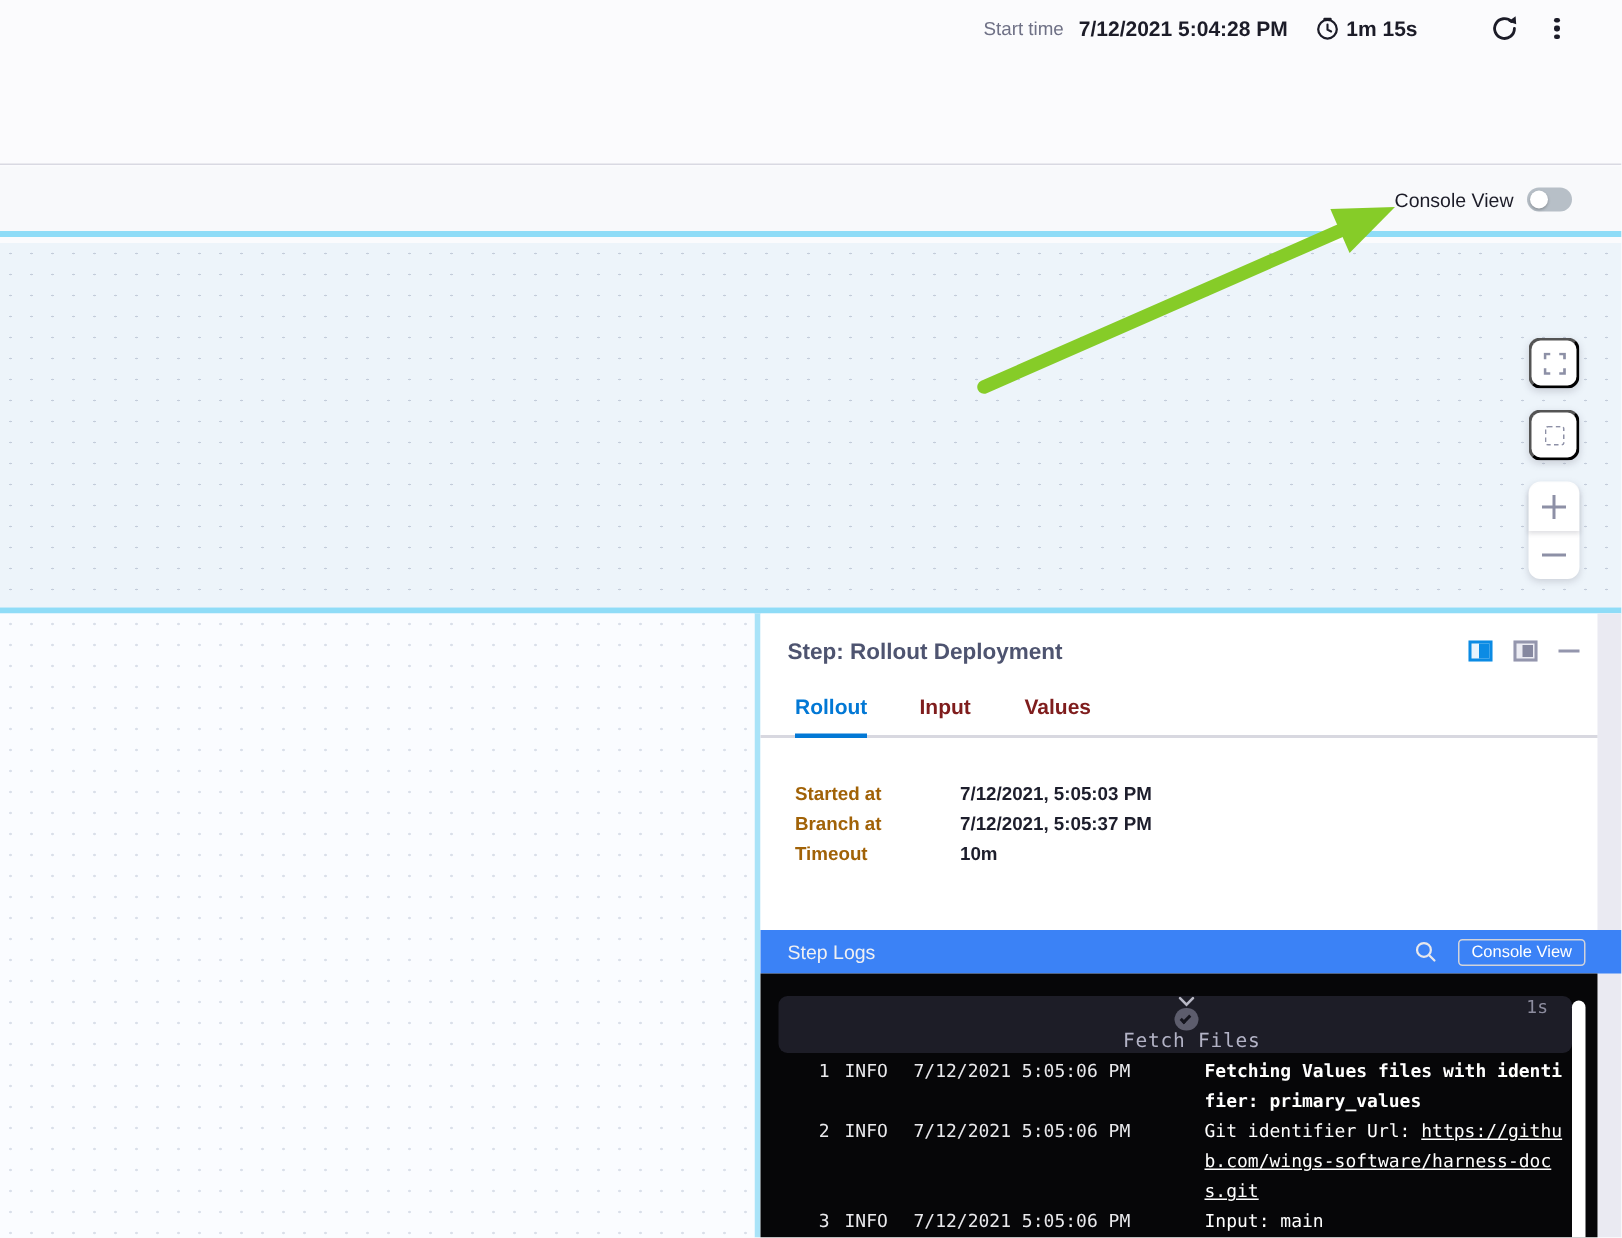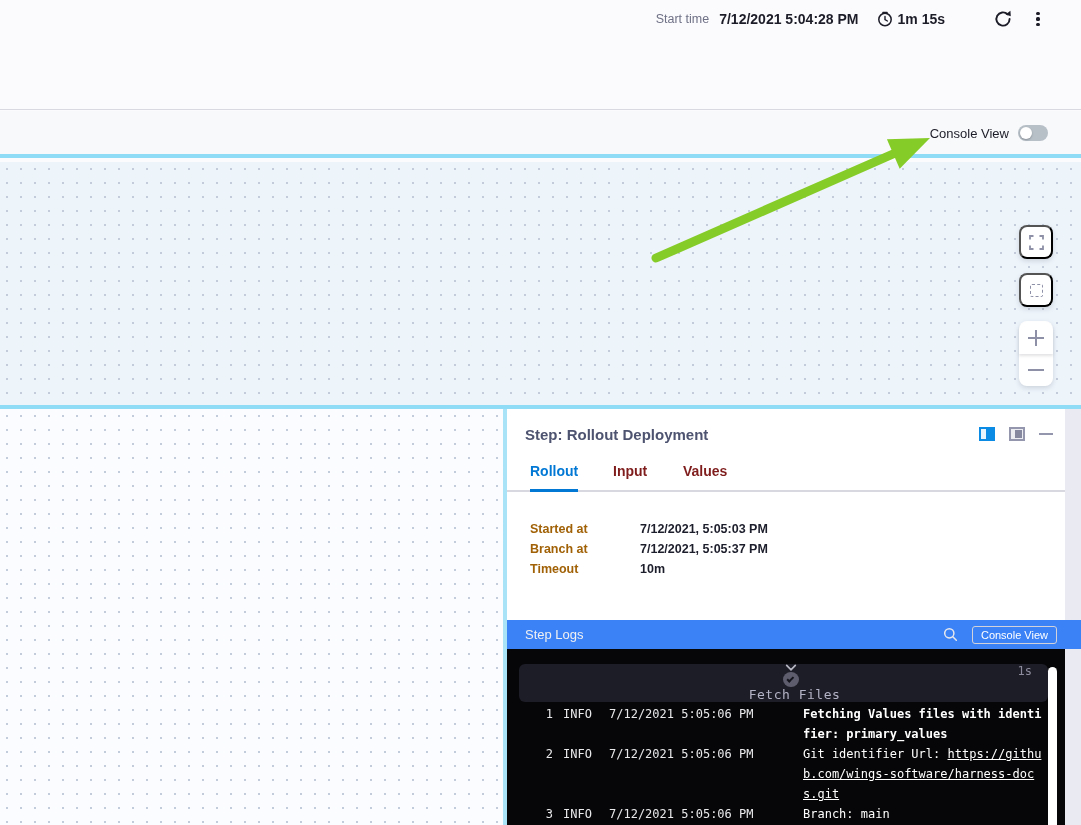--- a/index.html
+++ b/index.html
@@ -233,21 +233,21 @@
         <div class="log-entry">
           <span class="le-num">2</span>
           <span class="le-level">INFO</span>
           <span class="le-time">7/12/2021 5:05:06 PM</span>
           <span class="le-msg"><span>Git identifier Url: </span><span class="le-link">https://github.com/wings-software/harness-docs.git</span></span>
         </div>
         <div class="log-entry">
           <span class="le-num">3</span>
           <span class="le-level">INFO</span>
           <span class="le-time">7/12/2021 5:05:06 PM</span>
-          <span class="le-msg">Branch: main</span>
+          <span class="le-msg">Input: main</span>
         </div>
       </div>
 
       <div class="log-scrollbar"></div>
     </div>
   </aside>
 
   <svg class="arrow-svg">
     <line x1="656" y1="258" x2="893" y2="154" stroke="#86cc28" stroke-width="9" stroke-linecap="round"></line>
     <polygon points="930,138 899.7,168.7 886.9,139.3" fill="#86cc28"></polygon>

